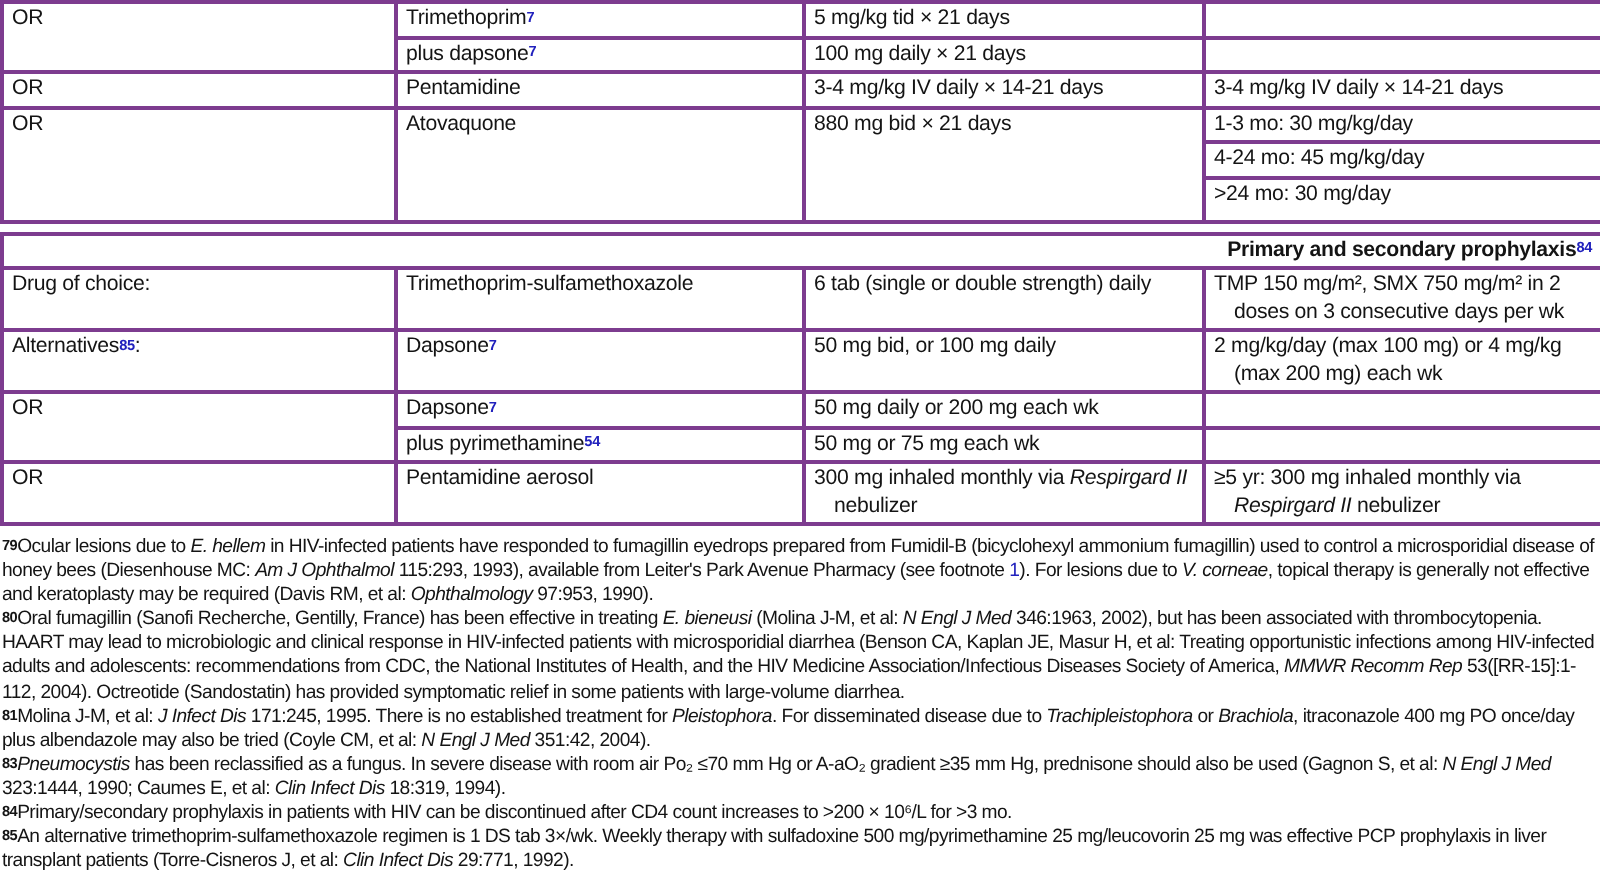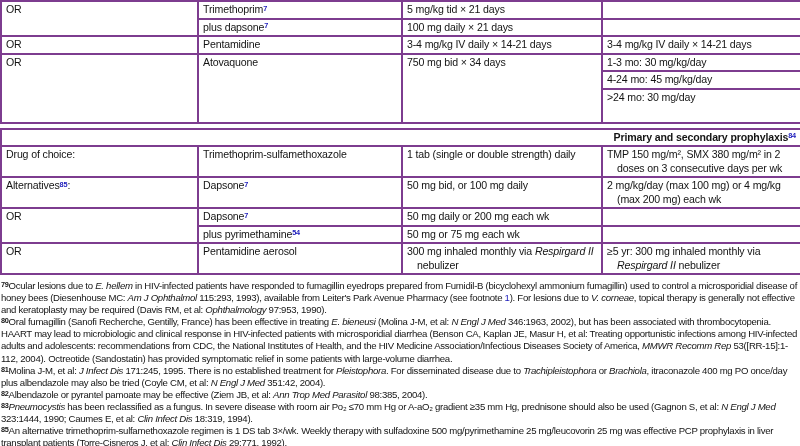--- a/index.html
+++ b/index.html
@@ -57,50 +57,50 @@
   </tr>
   <tr>
     <td style="height:16px"><span>OR</span></td>
     <td><span>Pentamidine</span></td>
     <td><span>3-4 mg/kg IV daily × 14-21 days</span></td>
     <td><span>3-4 mg/kg IV daily × 14-21 days</span></td>
   </tr>
   <tr>
     <td rowspan="3" style="height:15px"><span>OR</span></td>
     <td rowspan="3"><span>Atovaquone</span></td>
-    <td rowspan="3"><span>750 mg bid × 34 days</span></td>
+    <td rowspan="3"><span>880 mg bid × 21 days</span></td>
     <td><span>1-3 mo: 30 mg/kg/day</span></td>
   </tr>
   <tr>
     <td style="height:16px"><span>4-24 mo: 45 mg/kg/day</span></td>
   </tr>
   <tr>
-    <td style="height:34px"><span>&gt;24 mo: 30 mg/day</span></td>
+    <td style="height:22px"><span>&gt;24 mo: 30 mg/day</span></td>
   </tr>
 </tbody>
   </table>
 
 <div class="gap"></div>
 
 <table class="grid">
   <colgroup>
     <col style="width:197px">
       <col style="width:204px">
       <col style="width:200px">
       <col style="width:199px">
   </colgroup>
   <tbody>
       <tr>
     <td colspan="4" class="section-hdr" style="height:13px"><span>Primary and secondary prophylaxis</span><span class="seg-sb">84</span></td>
   </tr>
   <tr>
     <td style="height:28px"><span>Drug of choice:</span></td>
     <td><span>Trimethoprim-sulfamethoxazole</span></td>
-    <td><span>1 tab (single or double strength) daily</span></td>
-    <td><span>TMP 150 mg/m², SMX 380 mg/m² in 2 doses on 3 consecutive days per wk</span></td>
+    <td><span>6 tab (single or double strength) daily</span></td>
+    <td><span>TMP 150 mg/m², SMX 750 mg/m² in 2 doses on 3 consecutive days per wk</span></td>
   </tr>
   <tr>
     <td style="height:28px"><span>Alternatives</span><span class="seg-sb">85</span><span>:</span></td>
     <td><span>Dapsone</span><span class="seg-sb">7</span></td>
     <td><span>50 mg bid, or 100 mg daily</span></td>
     <td><span>2 mg/kg/day (max 100 mg) or 4 mg/kg (max 200 mg) each wk</span></td>
   </tr>
   <tr>
     <td rowspan="2" style="height:15px"><span>OR</span></td>
     <td><span>Dapsone</span><span class="seg-sb">7</span></td>
@@ -118,17 +118,17 @@
     <td><span>300 mg inhaled monthly via </span><span class="seg-i">Respirgard II</span><span> nebulizer</span></td>
     <td><span>≥5 yr: 300 mg inhaled monthly via </span><span class="seg-i">Respirgard II</span><span> nebulizer</span></td>
   </tr>
 </tbody>
   </table>
 
 <div class="footnotes">
   <p class="fn"><span class="seg-s">79</span><span>Ocular lesions due to </span><span class="seg-i">E. hellem</span><span> in HIV-infected patients have responded to fumagillin eyedrops prepared from Fumidil-B (bicyclohexyl ammonium fumagillin) used to control a microsporidial disease of honey bees (Diesenhouse MC: </span><span class="seg-i">Am J Ophthalmol</span><span> 115:293, 1993), available from Leiter's Park Avenue Pharmacy (see footnote </span><span class="seg-bl">1</span><span>). For lesions due to </span><span class="seg-i">V. corneae</span><span>, topical therapy is generally not effective and keratoplasty may be required (Davis RM, et al: </span><span class="seg-i">Ophthalmology</span><span> 97:953, 1990).</span></p>
   <p class="fn"><span class="seg-s">80</span><span>Oral fumagillin (Sanofi Recherche, Gentilly, France) has been effective in treating </span><span class="seg-i">E. bieneusi</span><span> (Molina J-M, et al: </span><span class="seg-i">N Engl J Med</span><span> 346:1963, 2002), but has been associated with thrombocytopenia. HAART may lead to microbiologic and clinical response in HIV-infected patients with microsporidial diarrhea (Benson CA, Kaplan JE, Masur H, et al: Treating opportunistic infections among HIV-infected adults and adolescents: recommendations from CDC, the National Institutes of Health, and the HIV Medicine Association/Infectious Diseases Society of America, </span><span class="seg-i">MMWR Recomm Rep</span><span> 53([RR-15]:1-112, 2004). Octreotide (Sandostatin) has provided symptomatic relief in some patients with large-volume diarrhea.</span></p>
   <p class="fn"><span class="seg-s">81</span><span>Molina J-M, et al: </span><span class="seg-i">J Infect Dis</span><span> 171:245, 1995. There is no established treatment for </span><span class="seg-i">Pleistophora</span><span>. For disseminated disease due to </span><span class="seg-i">Trachipleistophora</span><span> or </span><span class="seg-i">Brachiola</span><span>, itraconazole 400 mg PO once/day plus albendazole may also be tried (Coyle CM, et al: </span><span class="seg-i">N Engl J Med</span><span> 351:42, 2004).</span></p>
-  <p class="fn"><span class="seg-s">82</span><span>Albendazole or pyrantel pamoate may be effective (Ziem JB, et al: </span><span class="seg-i">Ann Trop Med Parasitol</span><span> 98:385, 2004).</span></p>
   <p class="fn"><span class="seg-s">83</span><span class="seg-i">Pneumocystis</span><span> has been reclassified as a fungus. In severe disease with room air Po₂ ≤70 mm Hg or A-aO₂ gradient ≥35 mm Hg, prednisone should also be used (Gagnon S, et al: </span><span class="seg-i">N Engl J Med</span><span> 323:1444, 1990; Caumes E, et al: </span><span class="seg-i">Clin Infect Dis</span><span> 18:319, 1994).</span></p>
+  <p class="fn"><span class="seg-s">84</span><span>Primary/secondary prophylaxis in patients with HIV can be discontinued after CD4 count increases to &gt;200 × 10⁶/L for &gt;3 mo.</span></p>
   <p class="fn"><span class="seg-s">85</span><span>An alternative trimethoprim-sulfamethoxazole regimen is 1 DS tab 3×/wk. Weekly therapy with sulfadoxine 500 mg/pyrimethamine 25 mg/leucovorin 25 mg was effective PCP prophylaxis in liver transplant patients (Torre-Cisneros J, et al: </span><span class="seg-i">Clin Infect Dis</span><span> 29:771, 1992).</span></p>
 
 </div>
 
 </body></html>

